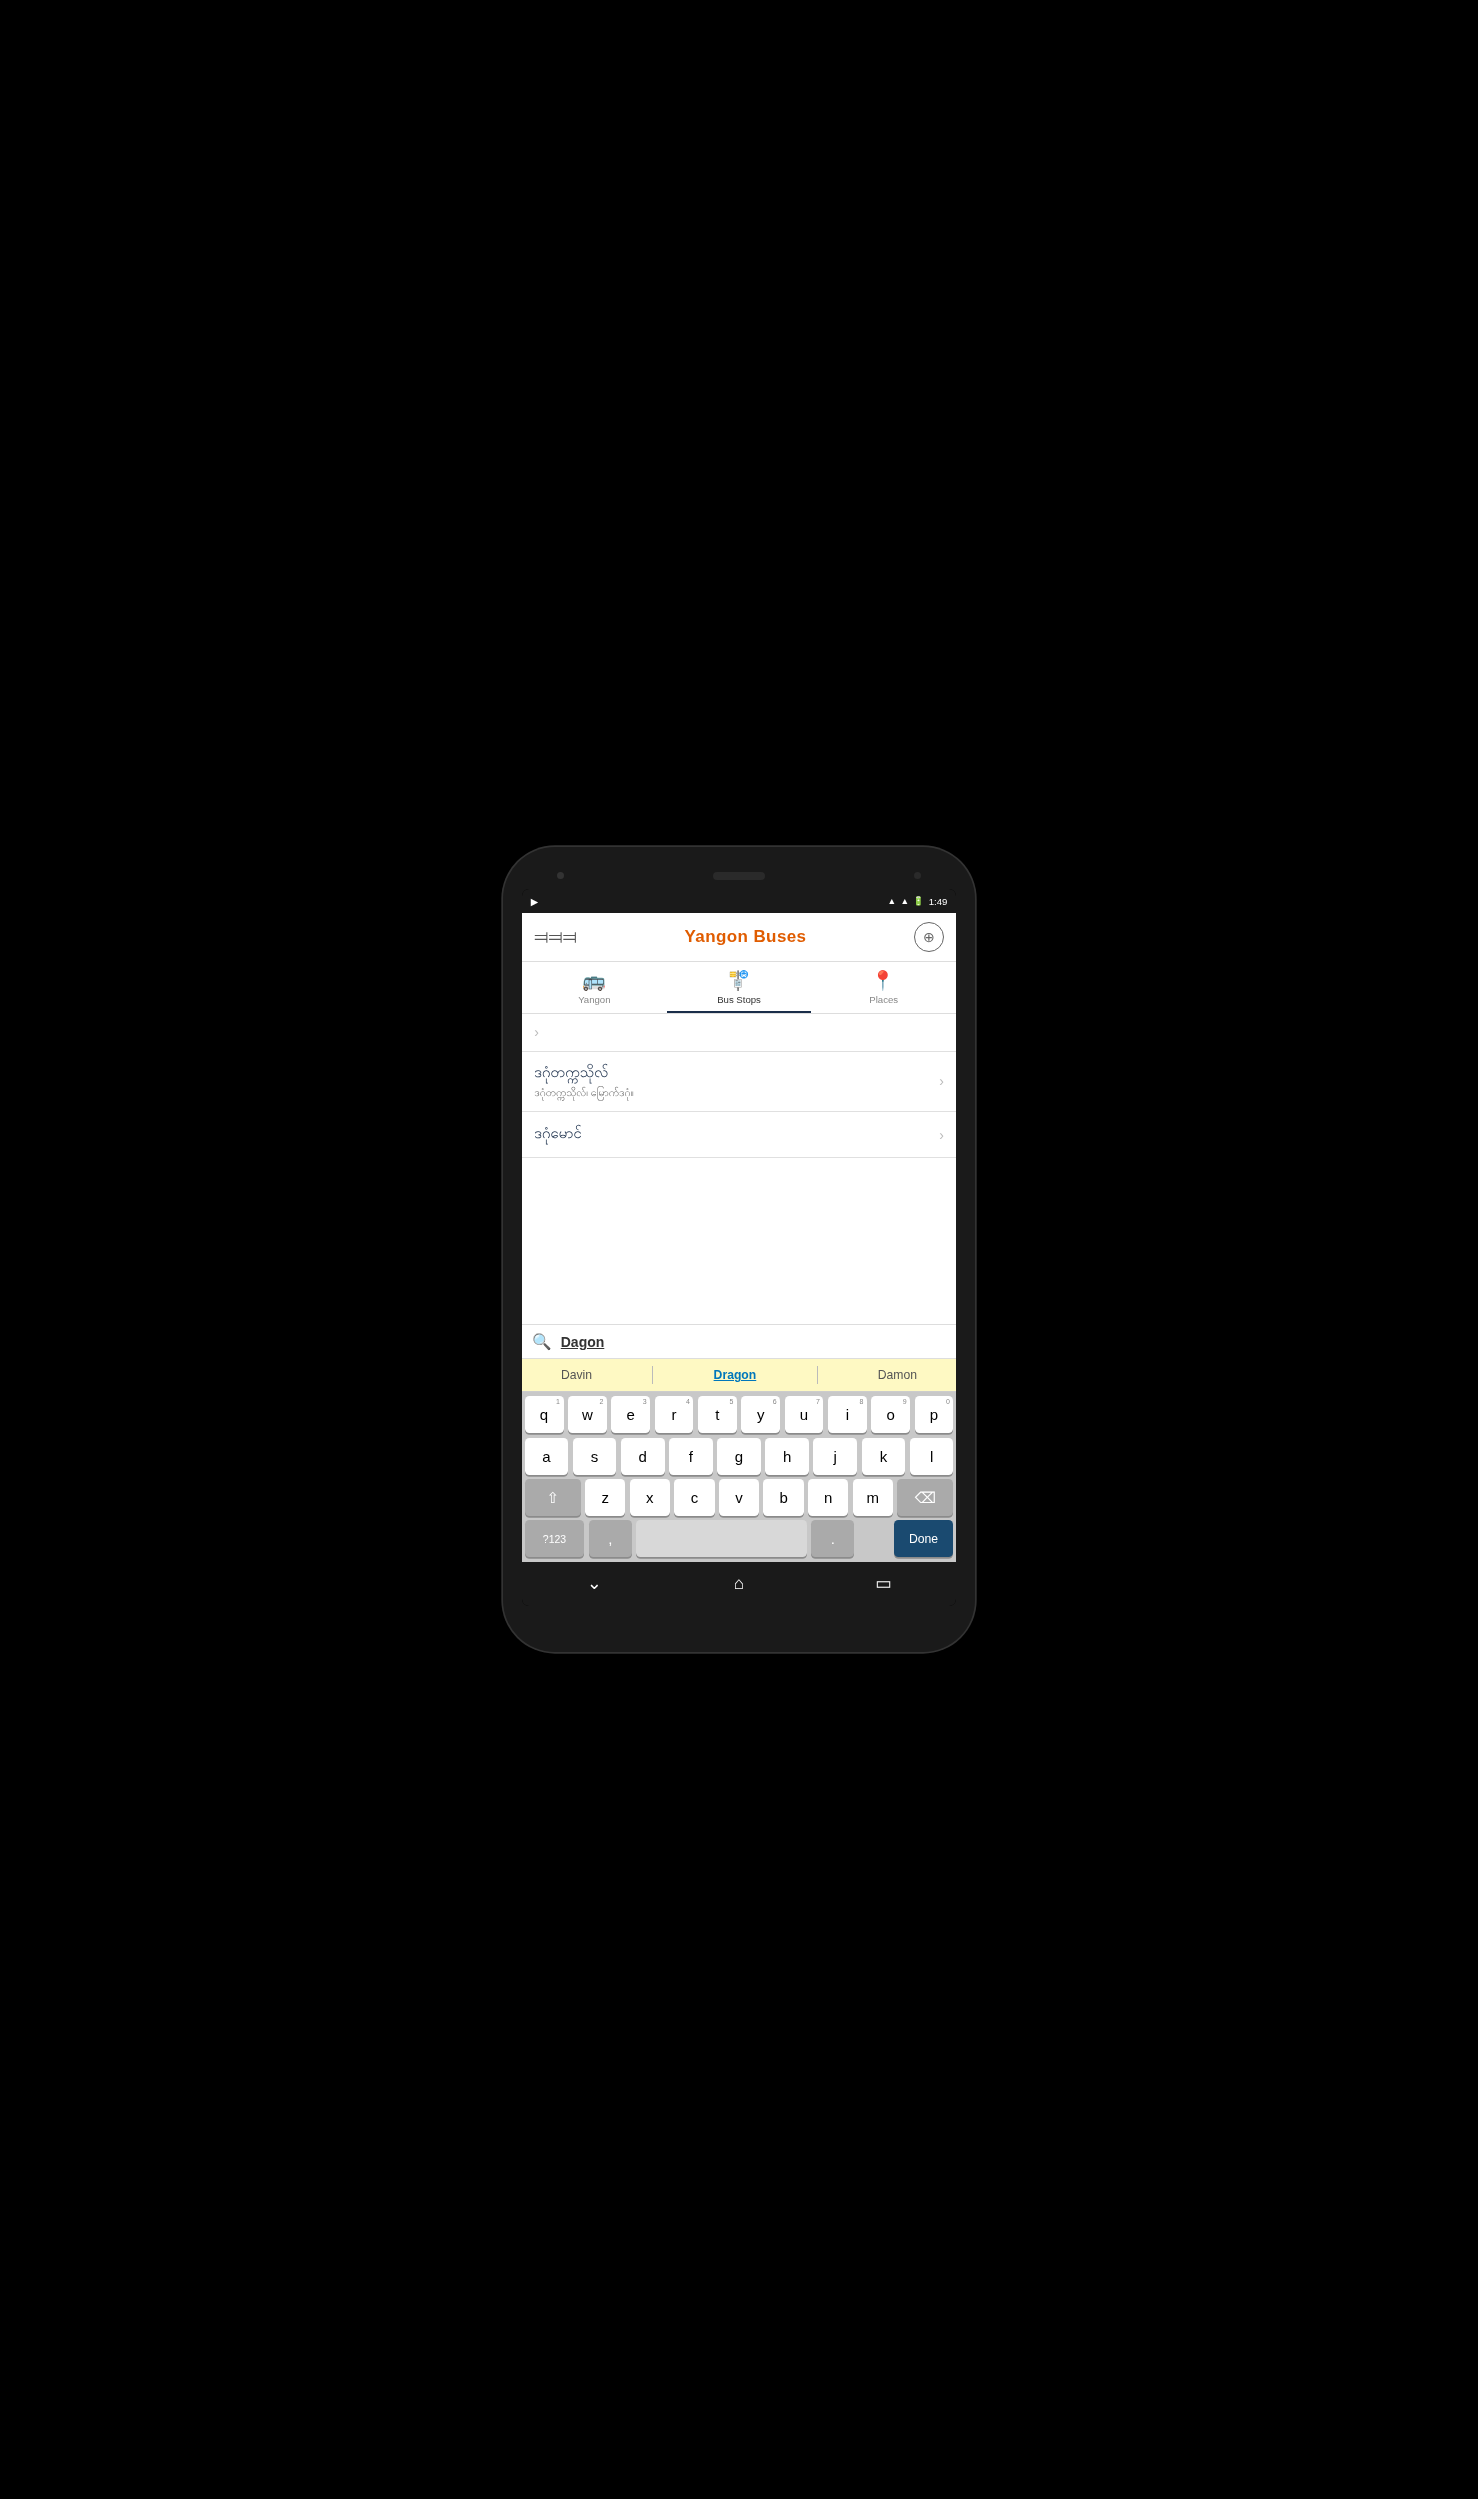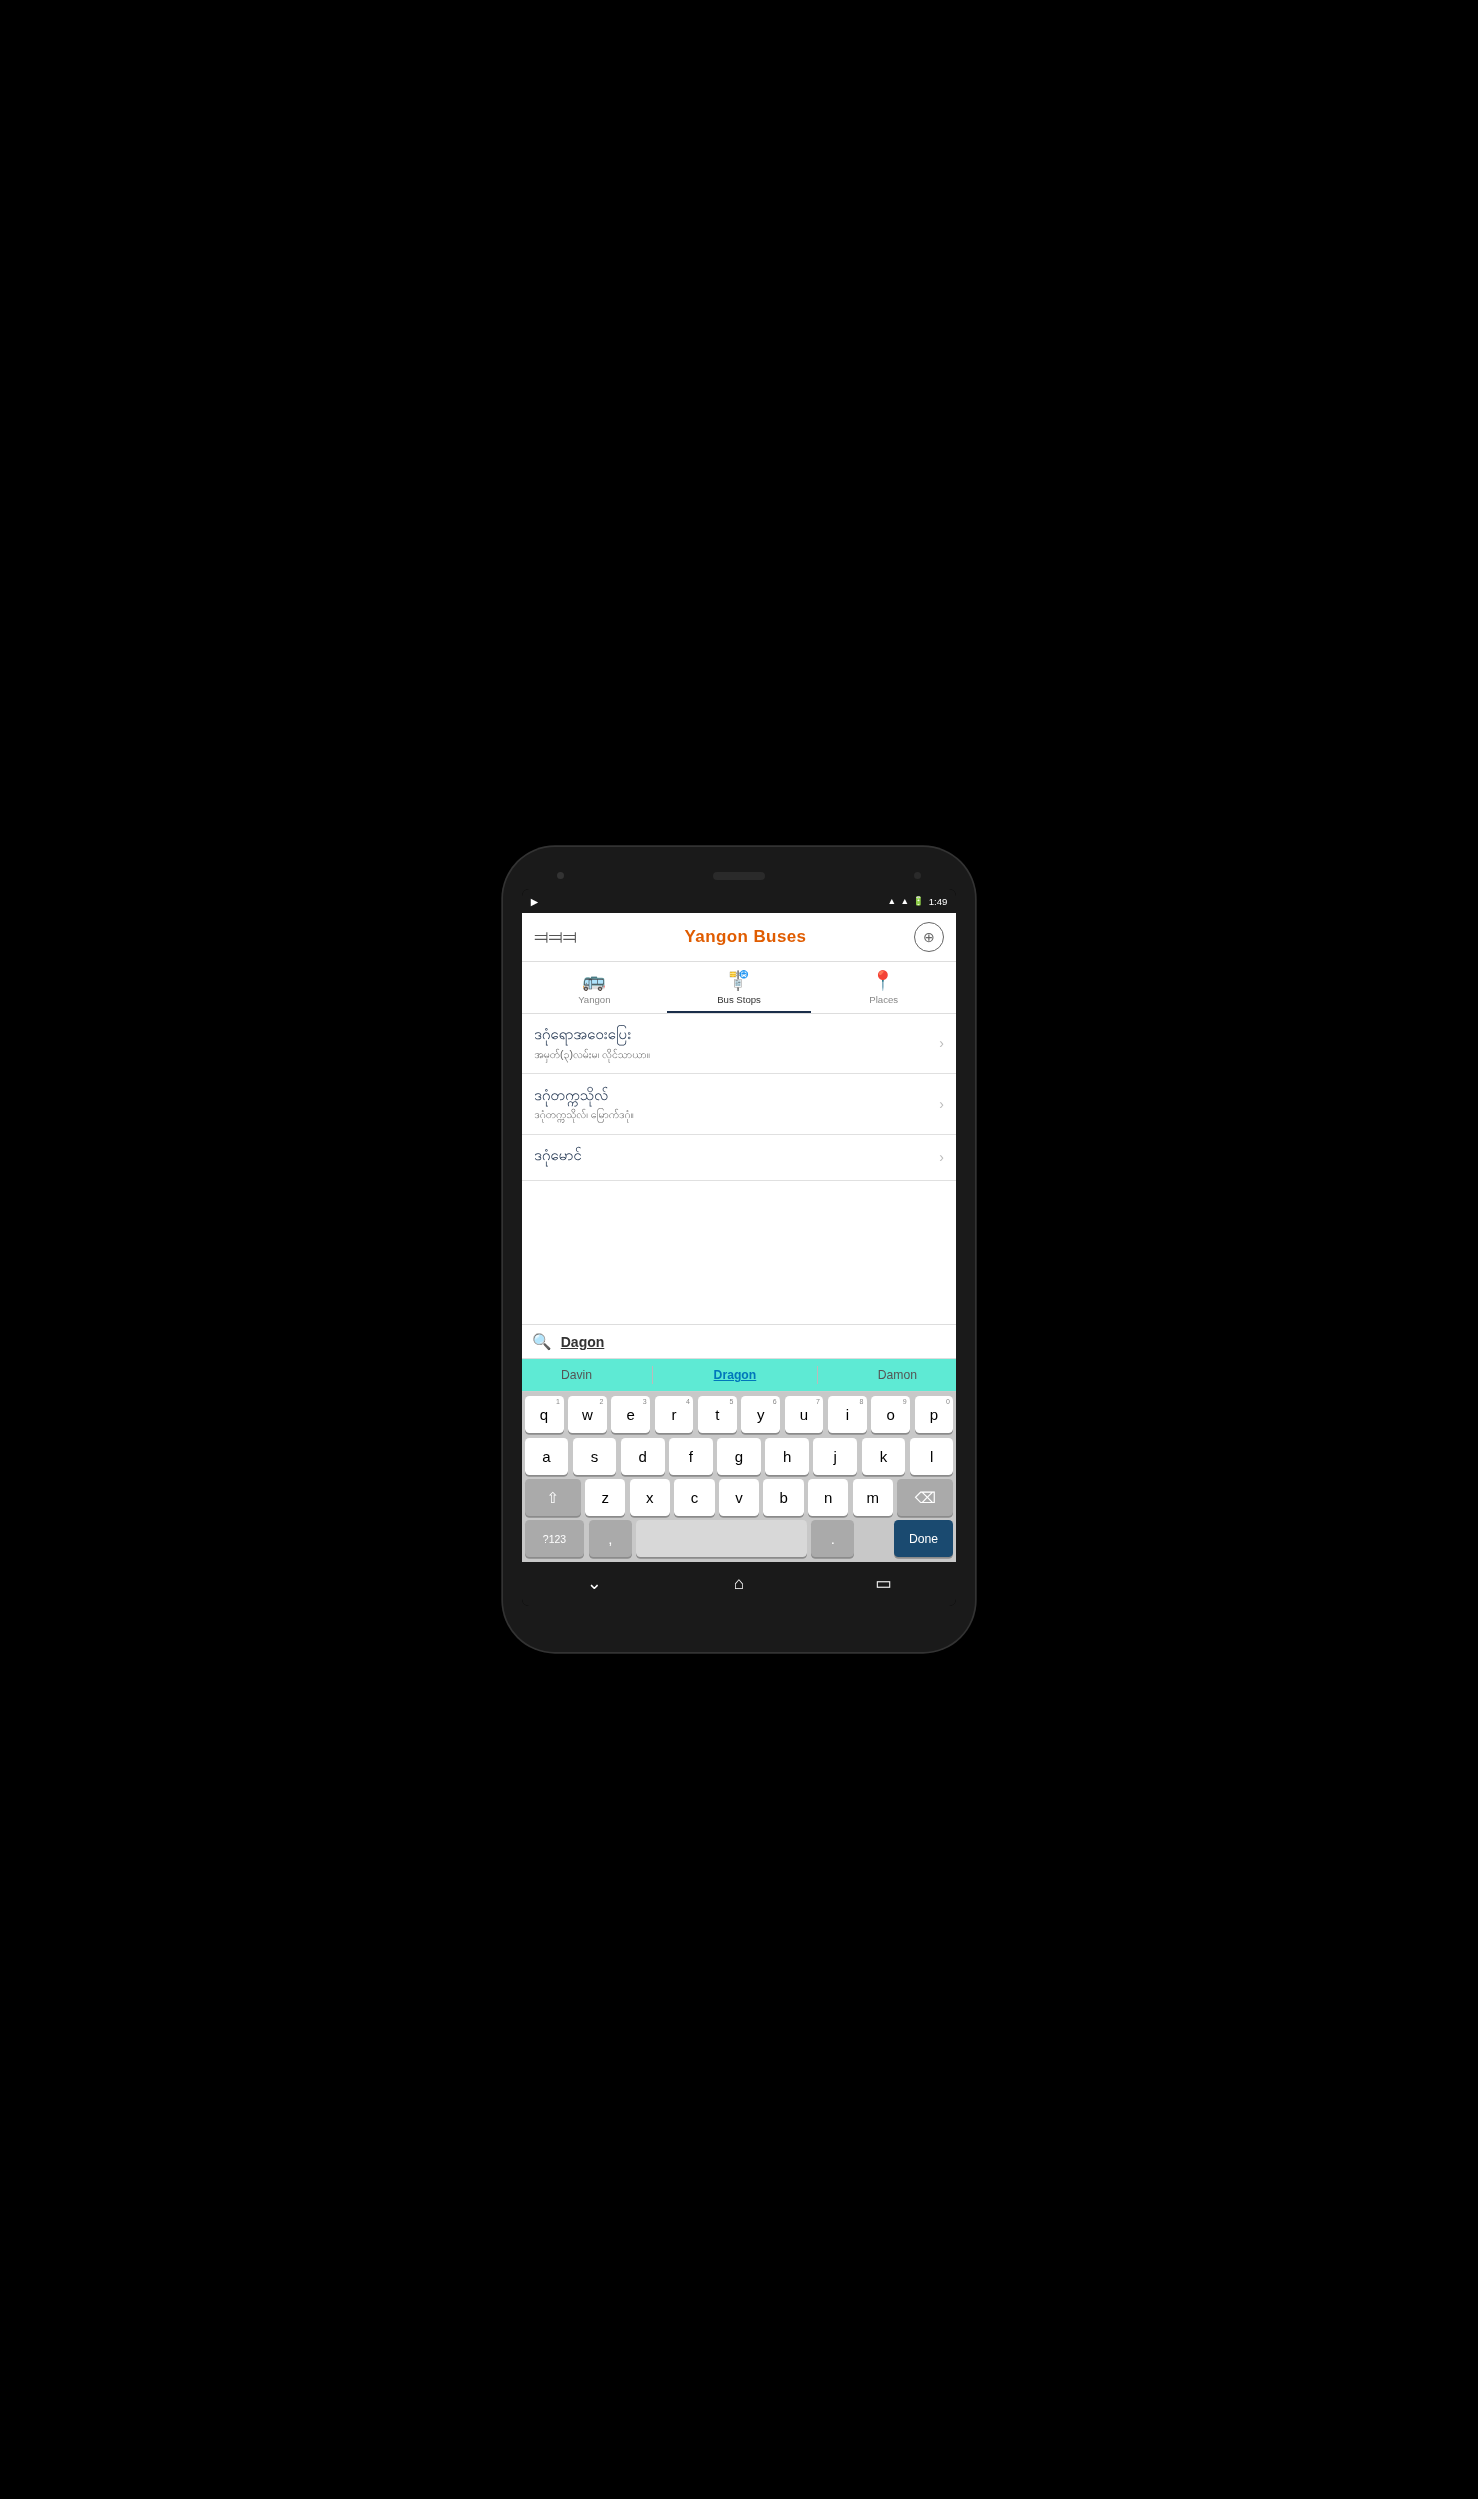--- a/index.html
+++ b/index.html
@@ -220,21 +220,21 @@
 
     .search-input-text {
       font-size: 14px;
       color: #333;
       font-weight: bold;
       text-decoration: underline;
       flex: 1;
     }
 
     .autocomplete-bar {
-      background: #5eead4;
+      background: #fef9c3;
       display: flex;
       justify-content: space-around;
       align-items: center;
       padding: 7px 0;
       border-bottom: 0.9px solid #ccc;
     }
 
     .autocomplete-word {
       font-size: 12.2px;
       color: #555;
@@ -374,24 +374,20 @@
           <div class="tab-label">Bus Stops</div>
         </div>
         <div class="tab-item">
           <div class="tab-icon">📍</div>
           <div class="tab-label">Places</div>
         </div>
       </div>
 
       <div class="list-container">
         <div class="list-item">
-          <div class="list-item-text">
-            <div class="list-item-title">ဒဂုံရောအဝေးပြေး</div>
-            <div class="list-item-subtitle">အမှတ်(၃)လမ်းမ၊ လိုင်သာယာ။</div>
-          </div>
           <div class="chevron">›</div>
         </div>
         <div class="list-item">
           <div class="list-item-text">
             <div class="list-item-title">ဒဂုံတက္ကသိုလ်</div>
             <div class="list-item-subtitle">ဒဂုံတက္ကသိုလ်၊ မြောက်ဒဂုံ။</div>
           </div>
           <div class="chevron">›</div>
         </div>
         <div class="list-item">

